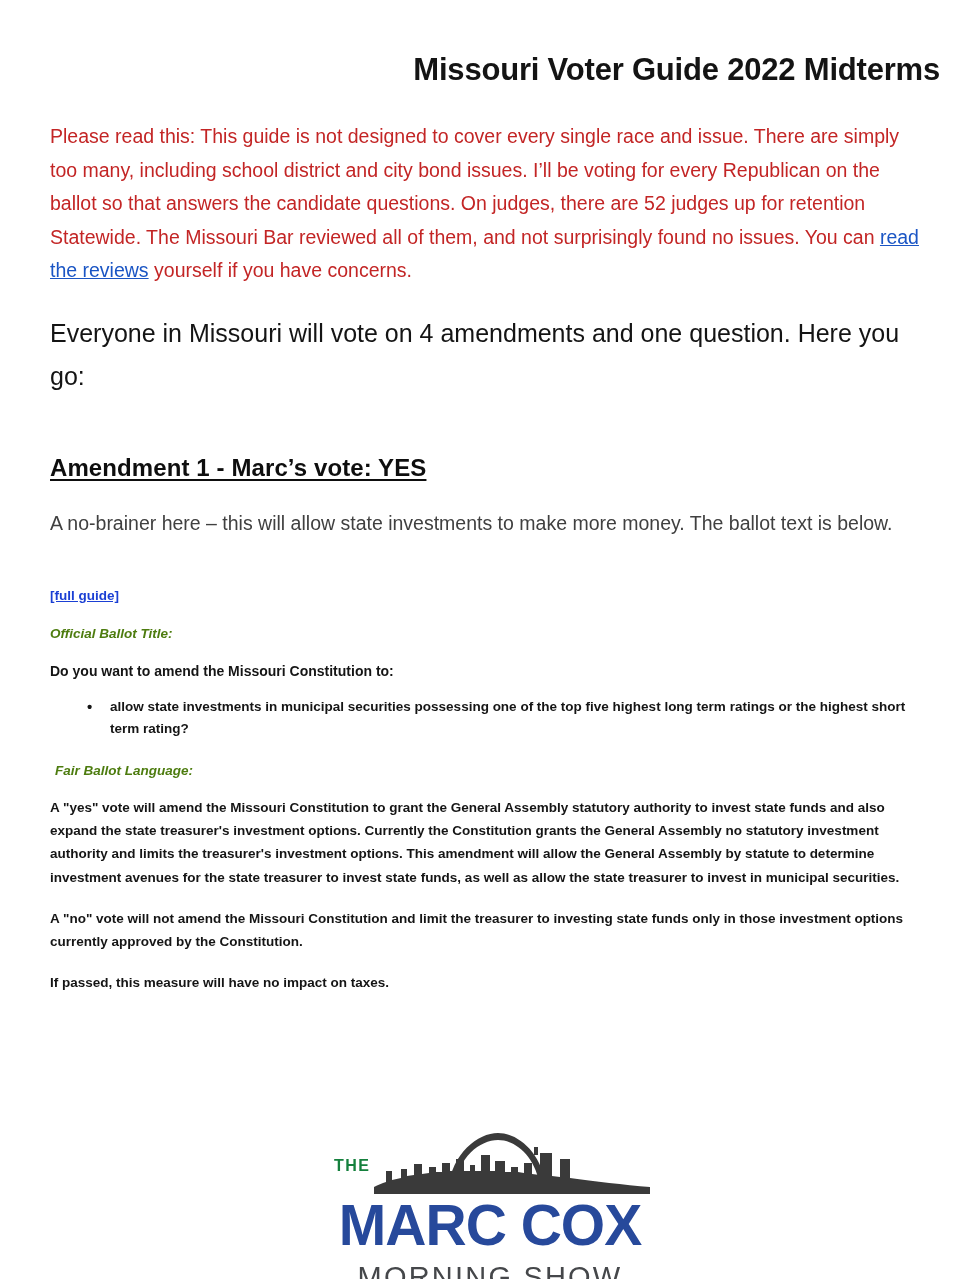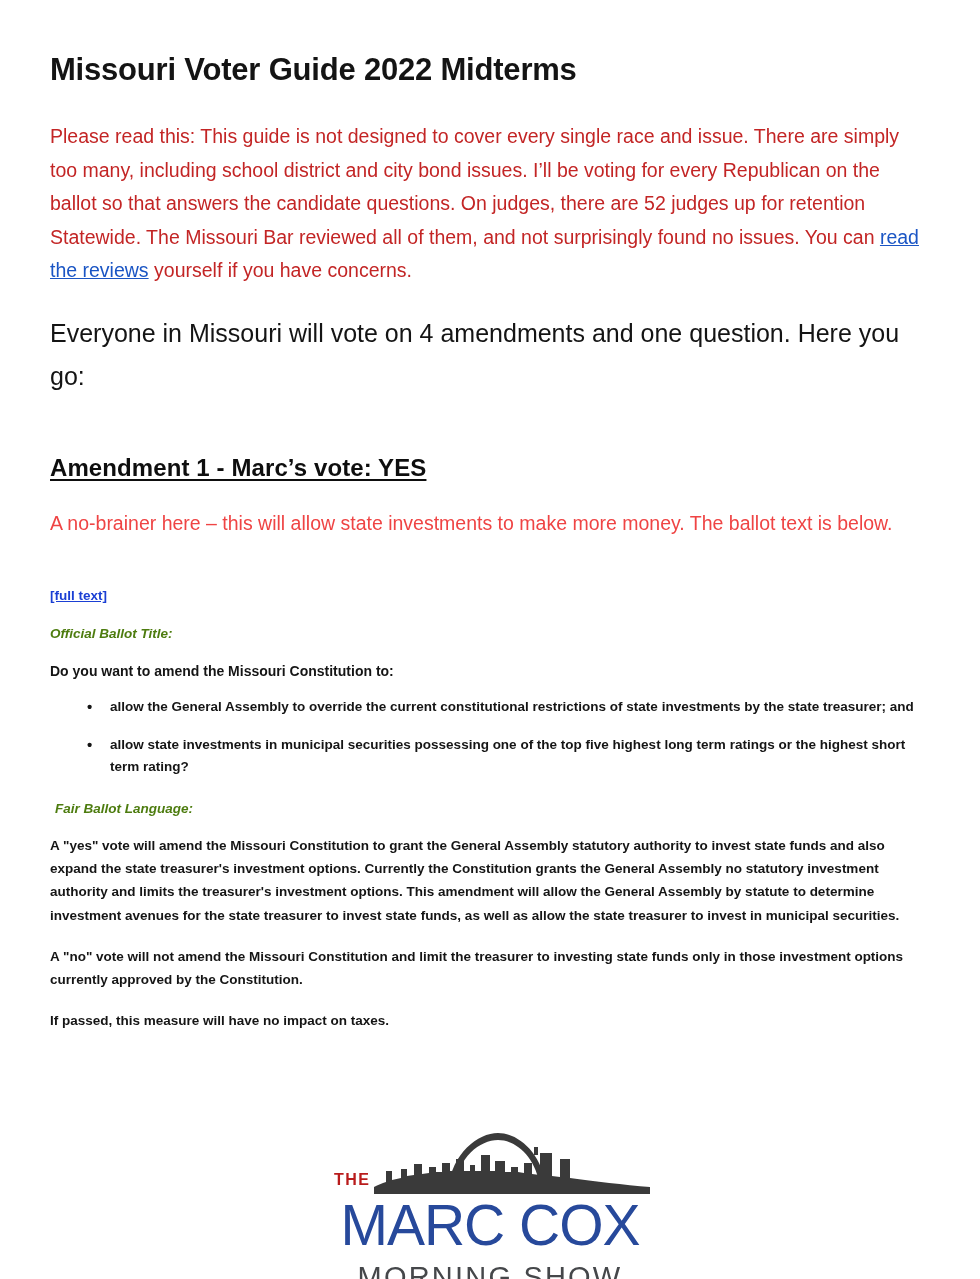--- a/index.html
+++ b/index.html
@@ -18,21 +18,21 @@
   .page {
     width: 980px;
     height: 1279px;
     box-sizing: border-box;
     padding: 0 40px 0 50px;
     position: relative;
   }
   .doc-title {
     font-size: 31px;
     font-weight: bold;
-    text-align: left;
+    text-align: right;
     letter-spacing: -0.2px;
     color: #141414;
     margin: 53px 0 0 0;
     line-height: 1.1;
   }
   .intro {
     color: #C32525;
     font-size: 19.5px;
     line-height: 1.72;
     margin: 33px 12px 0 0;
@@ -57,21 +57,21 @@
     margin: 56px 13px 0 0;
     letter-spacing: 0.1px;
     color: #0e0e0e;
     display: inline-block;
   }
   .amend-body {
     font-size: 19.5px;
     line-height: 1.72;
     margin: 25px 0 0 0;
     max-width: 880px;
-    color: #ef4444;
+    color: #404040;
   }
   .fulltext-wrap {
     margin: 48px 0 0 0;
     font-size: 13px;
   }
   .fulltext-link {
     color: #1A3FD4;
     text-decoration: underline;
     font-weight: 600;
     font-size: 13.5px;
@@ -131,37 +131,37 @@
     align-items: center;
   }
   .logo-top {
     position: relative;
     width: 320px;
     height: 72px;
   }
   .logo-the {
     position: absolute;
     left: 4px;
-    bottom: 6px;
+    bottom: 20px;
     font-size: 16px;
     font-weight: bold;
     letter-spacing: 1.4px;
-    color: #b91c1c;
+    color: #15803d;
     font-family: "Liberation Sans", sans-serif;
   }
   .skyline {
     position: absolute;
     left: 44px;
     bottom: 0;
     width: 276px;
     height: 72px;
   }
   .logo-main {
     font-size: 57px;
-    font-weight: normal;
+    font-weight: bold;
     letter-spacing: -1px;
     color: #27499B;
     line-height: 1;
     margin-top: 2px;
     font-family: "Liberation Sans", sans-serif;
   }
   .logo-sub {
     font-size: 29px;
     letter-spacing: 2.2px;
     color: #45474A;
@@ -181,29 +181,28 @@
 
   <p class="para-note">Everyone in Missouri will vote on 4 amendments and one question. Here you go:</p>
 
   <div>
     <div class="amend-heading">Amendment 1  - Marc’s vote: YES</div>
   </div>
 
   <p class="amend-body">A no-brainer here – this will allow state investments to make more money. The ballot text is below.</p>
 
   <div class="fulltext-wrap">
-    <a href="#" class="fulltext-link">[full text]</a>
+    <a href="#" class="fulltext-link">[full guide]</a>
   </div>
 
   <p class="ballot-label">Official Ballot Title:</p>
 
   <p class="ballot-q">Do you want to amend the Missouri Constitution to:</p>
 
   <ul class="ballot-list">
-    <li>allow the General Assembly to override the current constitutional restrictions of state investments by the state treasurer; and</li>
     <li>allow state investments in municipal securities possessing one of the top five highest long term ratings or the highest short term rating?</li>
   </ul>
 
   <p class="ballot-label indented"> Fair Ballot Language:</p>
 
   <p class="fair-para"><span>A </span><span class="q">"yes"</span><span> vote will amend the Missouri Constitution to grant the General Assembly statutory authority to invest state funds and also expand the state treasurer's investment options.  Currently the Constitution grants the General Assembly no statutory investment authority and limits the treasurer's investment options.  This amendment will allow the General Assembly by statute to determine investment avenues for the state treasurer to invest state funds, as well as allow the state treasurer to invest in municipal securities.</span></p>
 
   <p class="fair-para"><span>A </span><span class="q">"no"</span><span> vote will not amend the Missouri Constitution and limit the treasurer to investing state funds only in those investment options currently approved by the Constitution.</span></p>
 
   <p class="fair-para">If passed, this measure will have no impact on taxes.</p>

